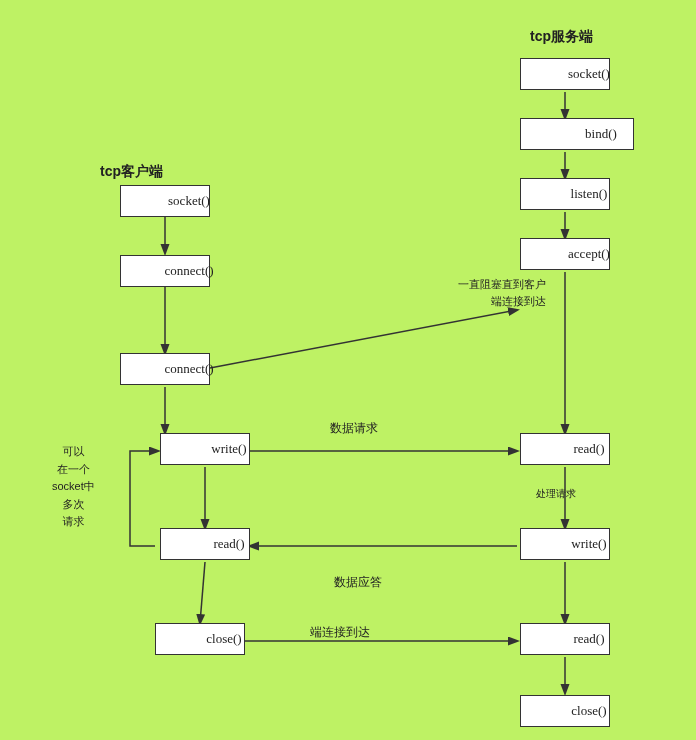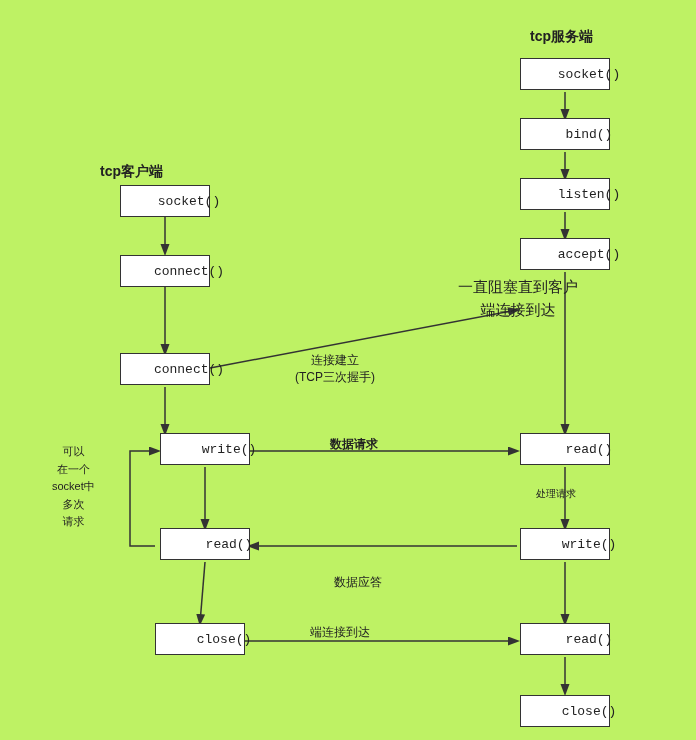--- a/index.html
+++ b/index.html
@@ -18,21 +18,21 @@
       background: #bef264;
     }
     .box {
       position: absolute;
       background: white;
       border: 1px solid #333;
       display: flex;
       align-items: center;
       justify-content: center;
       font-size: 13px;
-      font-family: Liberation Mono, monospace;
+      font-family: Liberation Serif, serif;
       color: #222;
       white-space: nowrap;
       padding-left: 48px;
     }
     .label {
       position: absolute;
       font-size: 12px;
       color: #222;
       font-family: Arial, sans-serif;
       text-align: center;
@@ -119,21 +119,21 @@
   <div class="box" style="left:160px; top:528px; width:90px; height:32px;">
     <span>read()</span>
   </div>
   <div class="box" style="left:155px; top:623px; width:90px; height:32px;">
     <span>close()</span>
   </div>
 
   <div class="box" style="left:520px; top:58px; width:90px; height:32px;">
     <span>socket()</span>
   </div>
-  <div class="box" style="left:520px; top:118px; width:90px; height:32px;">
+  <div class="box" style="left:520px; top:118px; width:114px; height:32px;">
     <span>bind()</span>
   </div>
   <div class="box" style="left:520px; top:238px; width:90px; height:32px;">
     <span>accept()</span>
   </div>
   <div class="box" style="left:520px; top:178px; width:90px; height:32px;">
     <span>listen()</span>
   </div>
   <div class="box" style="left:520px; top:433px; width:90px; height:32px;">
     <span>read()</span>
@@ -141,38 +141,34 @@
   <div class="box" style="left:520px; top:528px; width:90px; height:32px;">
     <span>write()</span>
   </div>
   <div class="box" style="left:520px; top:623px; width:90px; height:32px;">
     <span>read()</span>
   </div>
   <div class="box" style="left:520px; top:695px; width:90px; height:32px;">
     <span>close()</span>
   </div>
 
-  <div class="label" style="left:295px; top:352px; line-height:1.4;">
-    <div>连接建立</div>
-    <div>(TCP三次握手)</div>
-  </div>
 
-  <div class="label" style="left:330px; top:436px;font-weight:bold;">
+  <div class="label" style="left:330px; top:420px;">
     <span>数据请求</span>
   </div>
 
   <div class="label" style="left:334px; top:530px;margin-top:44px;">
     <span>数据应答</span>
   </div>
 
   <div class="label" style="left:310px; top:624px;">
     <span>端连接到达</span>
   </div>
 
-  <div class="label" style="left:458px; top:276px; font-size:15px; line-height:1.5; text-align:center;">
+  <div class="label" style="left:458px; top:276px; font-size:11px; line-height:1.5; text-align:right;">
     <div>一直阻塞直到客户</div>
     <div>端连接到达</div>
   </div>
 
   <div class="label" style="left:536px; top:487px; font-size:10px;">
     <span>处理请求</span>
   </div>
 
   <div class="label" style="left:52px; top:443px; font-size:11px; line-height:1.6; ">
     <div>可以</div>

